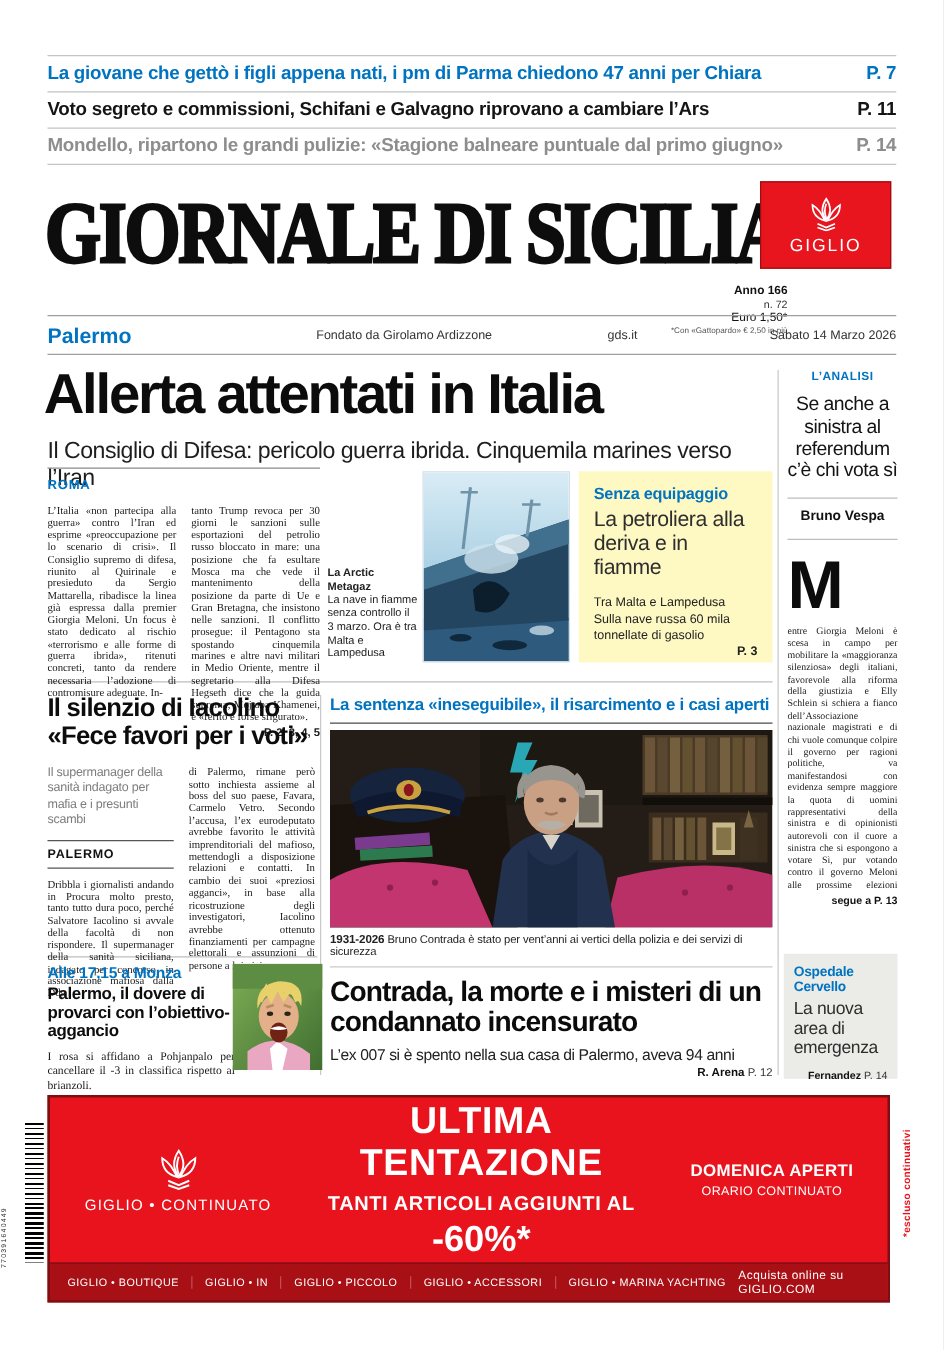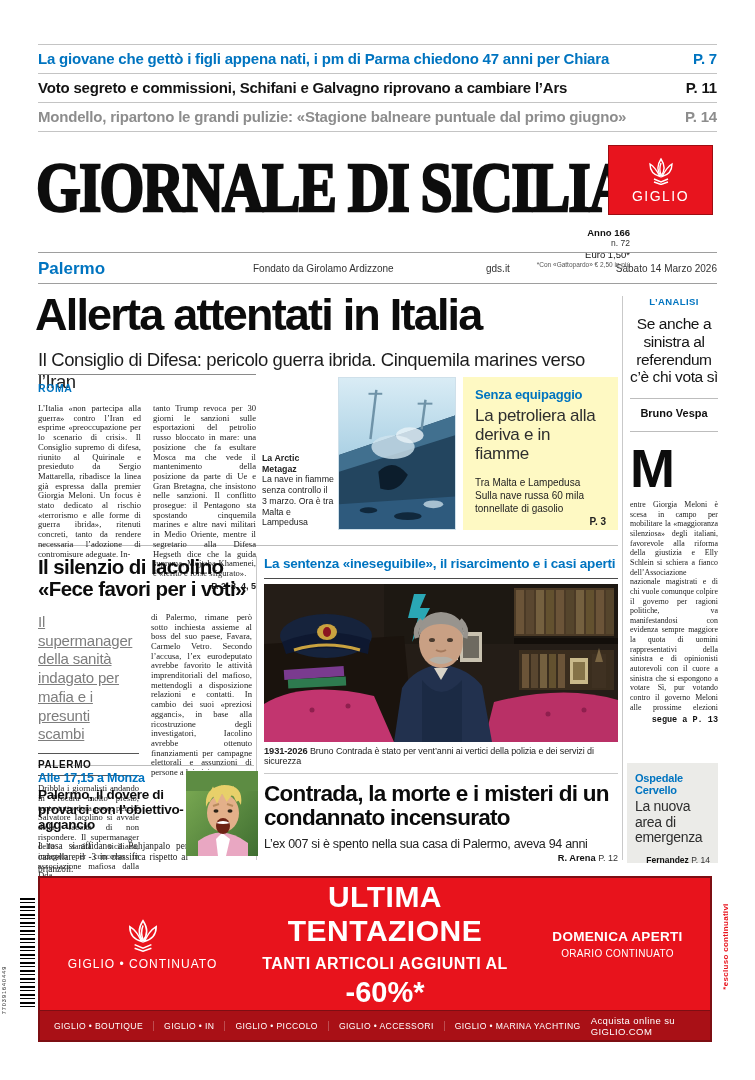--- a/index.html
+++ b/index.html
@@ -75,32 +75,32 @@
   
   .rail { position:absolute; left:630px; top:296px; width:88px; }
   .rail-label { color:#0074c0; font-weight:bold; font-size:9.5px; letter-spacing:0.4px; text-align:center; }
   .rail-title { font-size:15.5px; font-weight:400; text-align:center; line-height:1.15;
     color:#141414; letter-spacing:-0.4px; margin-top:8px; }
   .rail-rule { border:none; border-top:1px solid #bdbdbd; margin:12px 0 8px 0; }
   .rail-author { font-weight:bold; font-size:11px; text-align:center; }
   .rail-dropcap { font-weight:900; font-size:54px; line-height:0.85; margin:14px 0 8px 0; color:#0c0c0c; }
   .rail-body { font-family:"Liberation Serif", serif; font-size:7.9px; line-height:1.22;
     text-align:justify; color:#1a1a1a; max-height:212px; overflow:hidden; }
-  .rail-continue { font-family:Liberation Mono, monospace; font-weight:bold; font-size:8.5px; text-align:right; margin-top:3px; }
+  .rail-continue { font-family:Liberation Sans, sans-serif; font-weight:bold; font-size:8.5px; text-align:right; margin-top:3px; }
   .cervello-box { position:absolute; left:627px; top:763px; width:91px; height:100px;
     background:#ebebe8; padding:9px 8px; }
   .cervello-title { font-size:14px; font-weight:400; color:#2e2e2e; line-height:1.12; margin-top:3px; letter-spacing:-0.3px;}
   .cervello-byline { text-align:right; font-size:8.5px; margin-top:9px; color:#333; }
   .cervello-byline b { color:#111; }
   
   .iacolino { position:absolute; left:38px; top:556px; width:215px; }
   .iac-headline { font-weight:800; font-size:20.5px; line-height:1.07; letter-spacing:-0.6px; color:#0c0c0c; }
   .iac-cols { display:flex; gap:12px; margin-top:13px; }
   .iac-col { width:101px; }
-  .iac-deck { font-size:15px; line-height:1.25; color:#7d7d7d; font-weight:400; letter-spacing:-0.2px;text-decoration:underline;}
+  .iac-deck { font-size:10px; line-height:1.25; color:#7d7d7d; font-weight:400; letter-spacing:-0.2px;}
   .iac-kicker { border-top:1px solid #555; border-bottom:1px solid #555; margin:9px 0 8px 0;
     padding:5px 0; font-weight:bold; font-size:10px; letter-spacing:0.6px; color:#111; }
   .iac-body { font-family:"Liberation Serif", serif; font-size:8.6px; line-height:1.13;
     text-align:justify; color:#1a1a1a; }
   .iac-byline { text-align:right; font-size:9px; margin-top:2px; }
   .iac-byline b { font-size:9.3px; }
   
   .contrada { position:absolute; left:264px; top:556px; width:354px; }
   .con-tophead { color:#0074c0; font-weight:bold; font-size:13.5px; letter-spacing:-0.2px; }
   .con-rule { border:none; border-top:1px solid #4a4a4a; margin:7px 0 0 0; }

